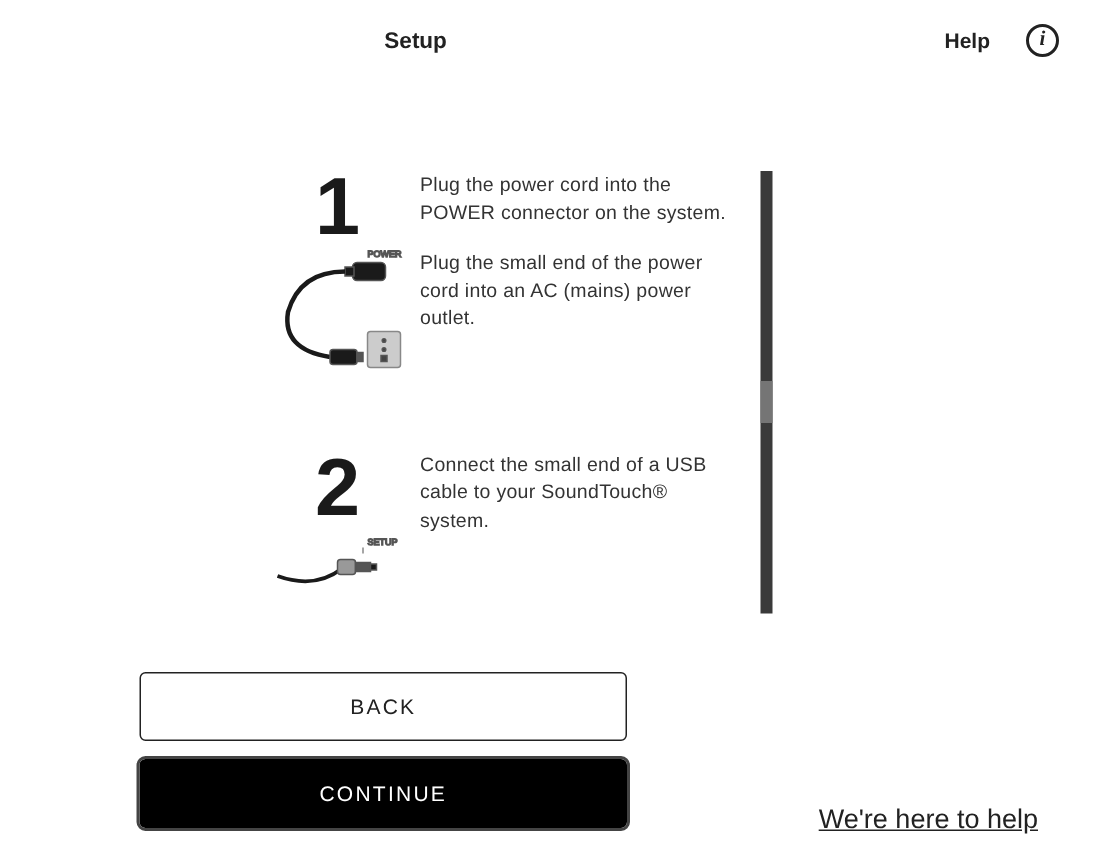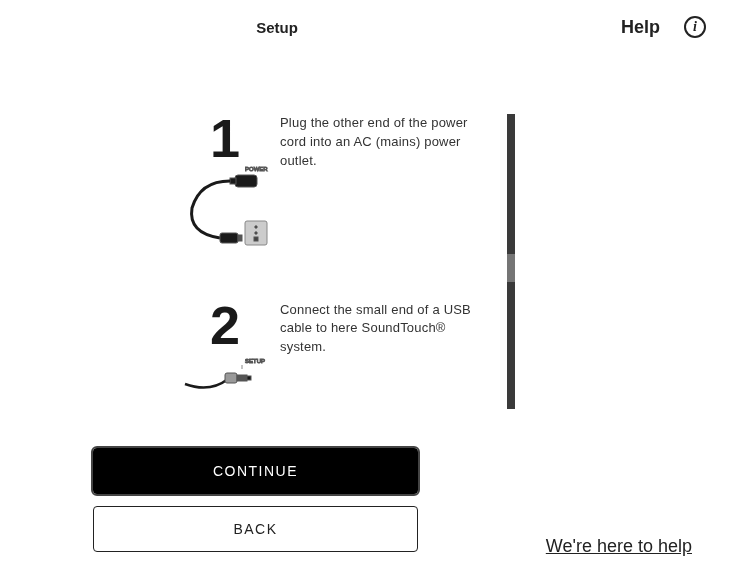--- a/index.html
+++ b/index.html
@@ -32,21 +32,21 @@
       position: absolute;
       left: 50%;
       transform: translateX(-261%);
     }
     .header-right {
       display: flex;
       align-items: center;
       gap: 24px;
     }
     .help-link {
-      font-size: 18px;
+      font-size: 14px;
       font-weight: bold;
       color: #222;
       cursor: pointer;
     }
     .info-icon {
       width: 22px;
       height: 22px;
       border: 2px solid #222;
       border-radius: 50%;
       display: inline-flex;
@@ -202,47 +202,48 @@
               <rect x="40" y="70" width="18" height="10" rx="2" fill="#1a1a1a"></rect>
               <rect x="58" y="72" width="4" height="6" fill="#555"></rect>
               <rect x="65" y="58" width="22" height="24" rx="2" fill="#ccc" stroke="#888" stroke-width="1"></rect>
               <circle cx="76" cy="64" r="1.2" fill="#444"></circle>
               <circle cx="76" cy="70" r="1.2" fill="#444"></circle>
               <rect x="74" y="74" width="4" height="4" fill="#444"></rect>
             </svg>
           </div>
         </div>
         <div class="step-text">
-          <div class="block">Plug the other end of the power cord into an AC (mains) power outlet.</div>
+          <div class="block">Plug the power cord into the POWER connector on the system.</div>
+          <div class="block">Plug the small end of the power cord into an AC (mains) power outlet.</div>
         </div>
       </div>
 
       <div class="step">
         <div style="display:flex;flex-direction:column;align-items:center;">
           <div class="step-number">2</div>
           <div class="step-image">
             <svg width="90" height="50" viewBox="0 0 90 50" class="img-block">
               <text x="65" y="14" class="power-label">SETUP</text>
               <path d="M 62 16 L 62 20" stroke="#888" stroke-width="1"></path>
               <path d="M 5 35 Q 30 44 48 30" fill="none" stroke="#1a1a1a" stroke-width="2.5"></path>
               <rect x="45" y="24" width="12" height="10" rx="2" fill="#999"></rect>
               <rect x="57" y="26" width="10" height="6" fill="#555"></rect>
               <rect x="67" y="27" width="4" height="4" fill="#1a1a1a"></rect>
             </svg>
           </div>
         </div>
         <div class="step-text">
-          <div class="block">Connect the small end of a USB cable to here SoundTouch® system.</div>
+          <div class="block">Connect the small end of a USB cable to your SoundTouch® system.</div>
         </div>
       </div>
 
     </div>
     <div class="scrollbar-track"></div>
     <div class="scrollbar-thumb"></div>
   </div>
 </div>
 
 <div class="buttons">
+  <div class="btn btn-secondary">BACK</div>
   <div class="btn btn-primary">CONTINUE</div>
-  <div class="btn btn-secondary">BACK</div>
 </div>
 
 <div class="help-footer">We're here to help</div>
 
 </body></html>

